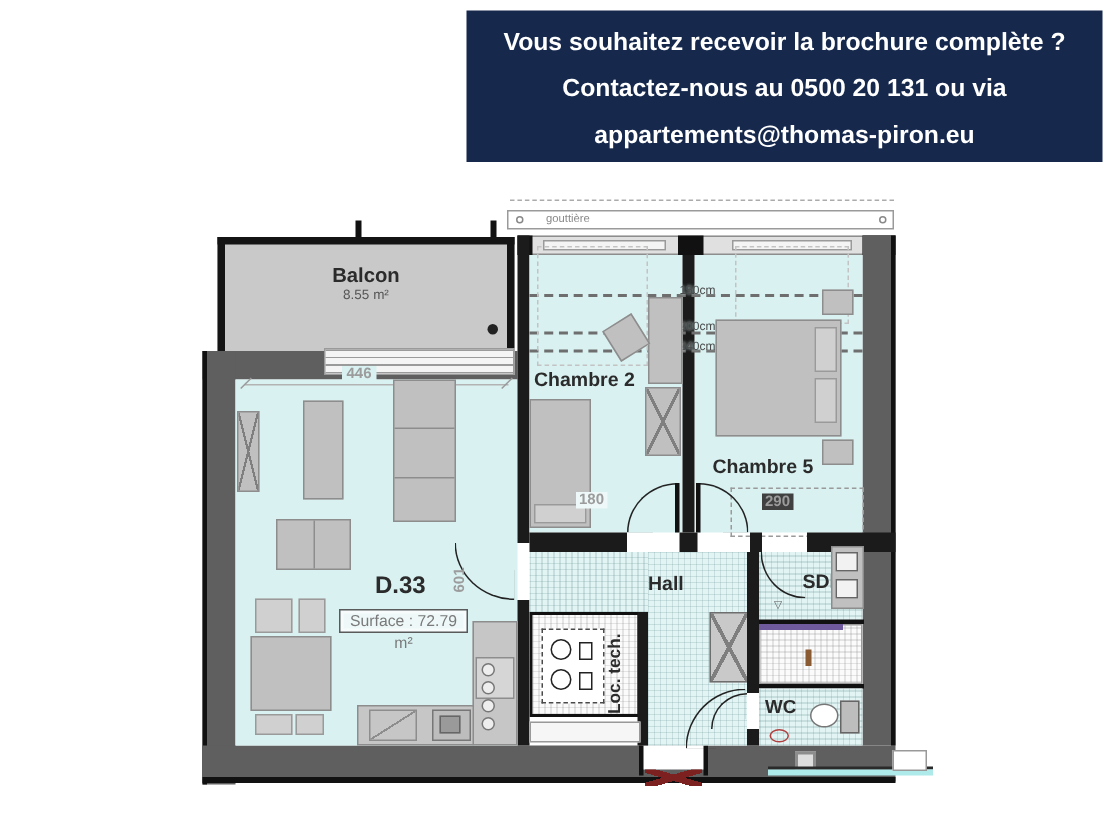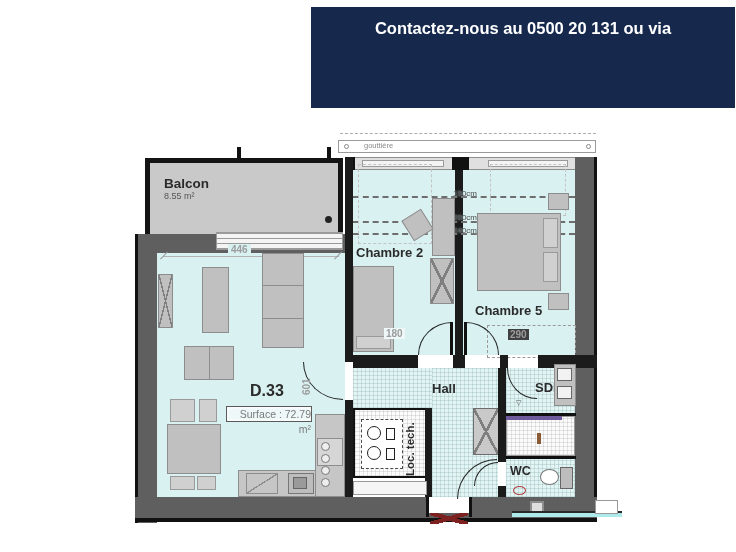--- a/index.html
+++ b/index.html
@@ -41,21 +41,23 @@
   .tick{width:10px;height:0;border-top:1.3px solid #9a9a9a;transform:rotate(-45deg)}
   .winline{background:#f4f4f4;border:1px solid #9a9a9a}
   .burnerbox{display:flex;flex-wrap:wrap;gap:3px;padding:3px;background:#d6d6d6;border:1px solid #8d8d8d}
   .burner{width:7px;height:7px;border:1.5px solid #777;border-radius:50%;background:#eee}
   .circ{border:1.8px solid #222;border-radius:50%;background:#fff}
 </style>
 </head>
 <body>
 
 <div class="abs banner" style="left:311px;top:7px;width:424px;height:101px">
+  <div>Vous souhaitez recevoir la brochure complète ?</div>
   <div>Contactez-nous au 0500 20 131 ou via</div>
+  <div>appartements@thomas-piron.eu</div>
 </div>
 
 <div class="abs" style="left:0;top:0;width:690px;height:552px">
 
   <div class="abs" style="left:340px;top:133px;width:256px;height:0;border-top:1.5px dashed #ababab"></div>
   <div class="abs" style="left:338px;top:140px;width:258px;height:13px;border:1px solid #9a9a9a;background:#fff"></div>
   <div class="abs" style="left:344px;top:144px;width:5px;height:5px;border:1px solid #888;border-radius:50%"></div>
   <div class="abs" style="left:586px;top:144px;width:5px;height:5px;border:1px solid #888;border-radius:50%"></div>
   <div class="abs" style="left:364px;top:141px;font-size:7.5px;color:#8a8a8a">gouttière</div>
 
@@ -63,21 +65,21 @@
   <div class="abs edge" style="left:345px;top:157px;width:10px;height:13px"></div>
   <div class="abs edge" style="left:452px;top:157px;width:17px;height:13px"></div>
   <div class="abs edge" style="left:575px;top:157px;width:22px;height:13px"></div>
   <div class="abs winline" style="left:362px;top:160px;width:82px;height:7px"></div>
   <div class="abs winline" style="left:488px;top:160px;width:80px;height:7px"></div>
 
   <div class="abs" style="left:145px;top:158px;width:198px;height:76px;background:#c9c9c9;border:5px solid #141414;border-bottom:none"></div>
   <div class="abs edge" style="left:237px;top:147px;width:4px;height:11px"></div>
   <div class="abs edge" style="left:327px;top:147px;width:4px;height:11px"></div>
   <div class="abs" style="left:325px;top:216px;width:7px;height:7px;background:#222;border-radius:50%"></div>
-  <div class="abs" style="left:164px;top:176px;width:140px;">
+  <div class="abs" style="left:174px;top:176px;width:140px;text-align:center">
     <div class="lbl" style="font-size:13.5px">Balcon</div>
     <div style="font-size:9px;color:#555">8.55 m²</div>
   </div>
 
   <div class="abs wall" style="left:135px;top:234px;width:210px;height:19px"></div>
   <div class="abs winline" style="left:216px;top:232px;width:127px;height:18px;background-image:repeating-linear-gradient(0deg,#9a9a9a 0 1px,transparent 1px 5px)"></div>
 
   <div class="abs wall" style="left:135px;top:234px;width:22px;height:289px"></div>
   <div class="abs edge" style="left:135px;top:234px;width:3px;height:289px"></div>
   <div class="abs wall" style="left:135px;top:497px;width:462px;height:24px"></div>
@@ -206,15 +208,15 @@
     <span class="burner"></span>
       <span class="burner"></span>
       <span class="burner"></span>
       <span class="burner"></span>
   </div>
   <div class="abs" style="left:288px;top:473px;width:26px;height:21px;background:#bdbdbd;border:1px solid #777"></div>
   <div class="abs" style="left:293px;top:477px;width:14px;height:12px;background:#9a9a9a;border:1px solid #666"></div>
   <div class="abs" style="left:246px;top:473px;width:32px;height:21px;border:1px solid #8d8d8d;background-image:linear-gradient(to bottom right,transparent 48%,#8d8d8d 48%,#8d8d8d 52%,transparent 52%)"></div>
 
   <div class="abs lbl" style="left:250px;top:382px;font-size:16px">D.33</div>
-  <div class="abs" style="left:226px;top:406px;width:86px;height:16px;background:#eef8f8;border:1px solid #5a5a5a;box-shadow:inset 0 0 0 2px #f7fbfb;color:#7a7a7a;font-size:10.5px;text-align:right;line-height:15px">Surface : 72.79 m²</div>
+  <div class="abs" style="left:226px;top:406px;width:86px;height:16px;background:#eef8f8;border:1px solid #5a5a5a;box-shadow:inset 0 0 0 2px #f7fbfb;color:#7a7a7a;font-size:10.5px;text-align:center;line-height:15px">Surface : 72.79 m²</div>
 
 </div>
 
 </body></html>

